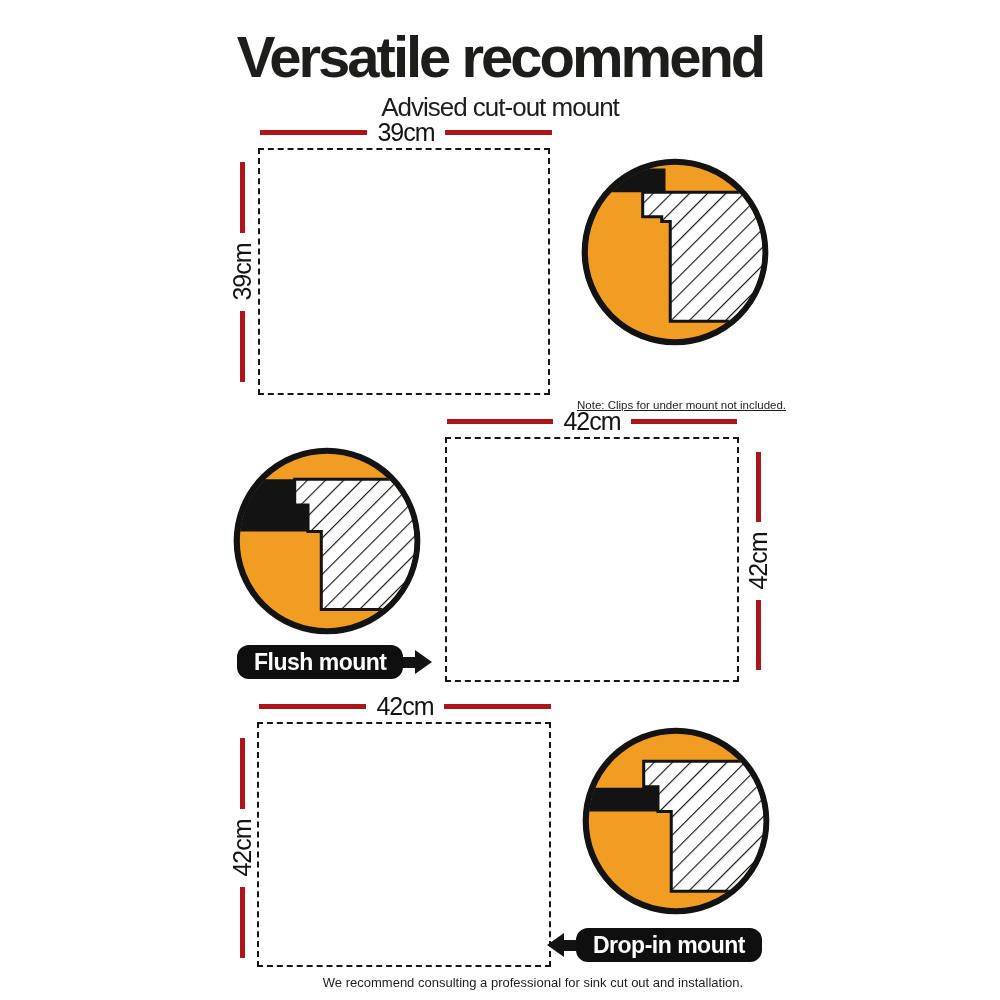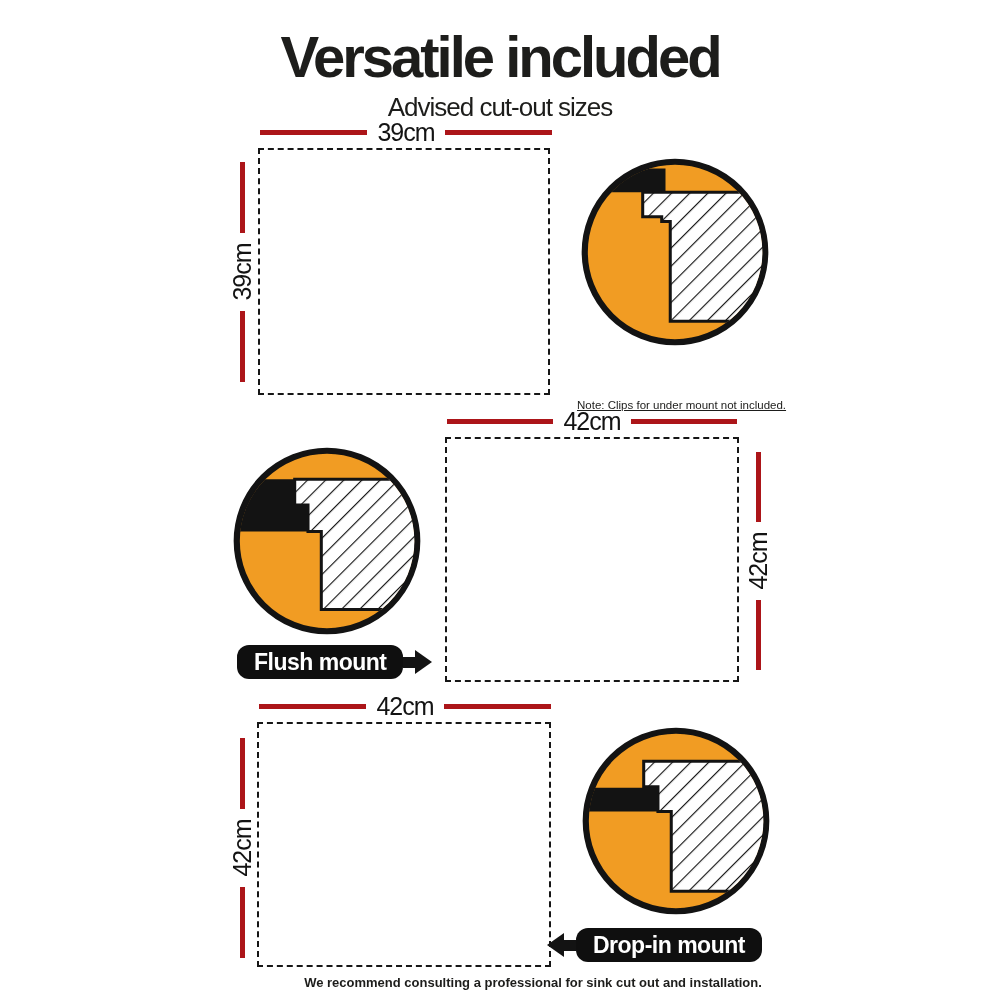--- a/index.html
+++ b/index.html
@@ -36,30 +36,30 @@
   .arrow-head-left{
     width:0;height:0;border-top:12px solid transparent;border-bottom:12px solid transparent;
     border-right:17px solid #131313;
   }
   .arrow-head-right{
     width:0;height:0;border-top:12px solid transparent;border-bottom:12px solid transparent;
     border-left:17px solid #131313;
   }
   .arrow-stem{width:12px;height:11px;background:#131313;}
   .note-text{font-size:11.5px;color:#1d1d1b;white-space:nowrap;text-decoration:underline;}
-  .footer-text{font-size:13px;color:#1d1d1b;white-space:nowrap;font-weight:bold;}
+  .footer-text{font-size:13px;color:#1d1d1b;white-space:nowrap;}
   svg{display:block;}
 </style>
 </head>
 <body>
 
 <div class="canvas">
 
-  <div class="abs page-title">Versatile included</div>
-  <div class="abs page-subtitle">Advised cut-out sizes</div>
+  <div class="abs page-title">Versatile recommend</div>
+  <div class="abs page-subtitle">Advised cut-out mount</div>
 
   <div class="abs dim-row" style="left:260px;top:119px;width:292px;">
     <div class="dim-line"></div>
     <div class="dim-text">39cm</div>
     <div class="dim-line"></div>
   </div>
   <div class="abs dim-row rot" style="left:132px;top:259px;width:220px;">
     <div class="dim-line"></div>
     <div class="dim-text">39cm</div>
     <div class="dim-line"></div>

